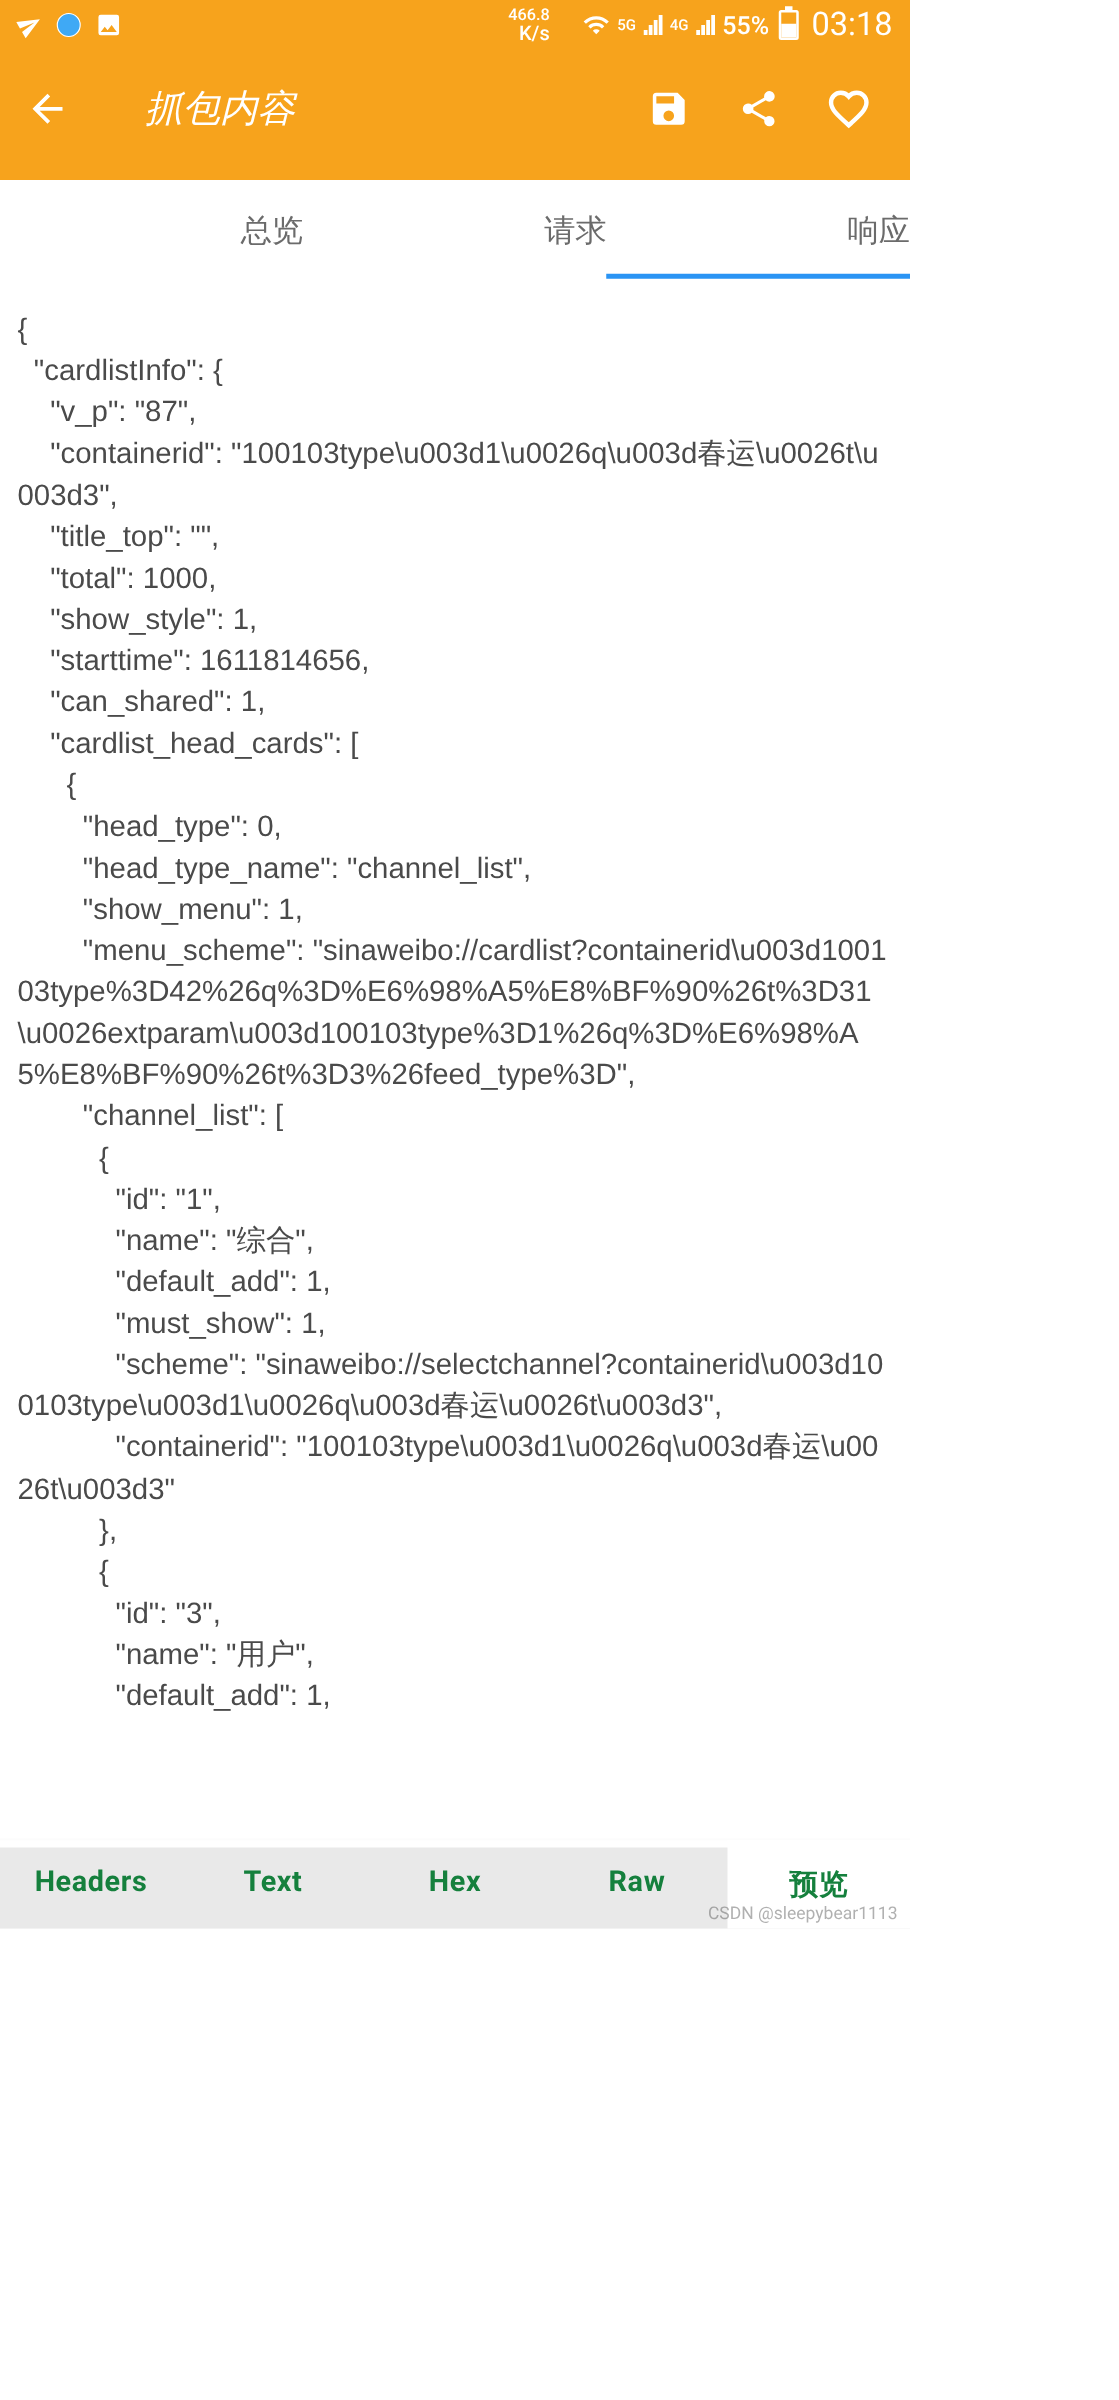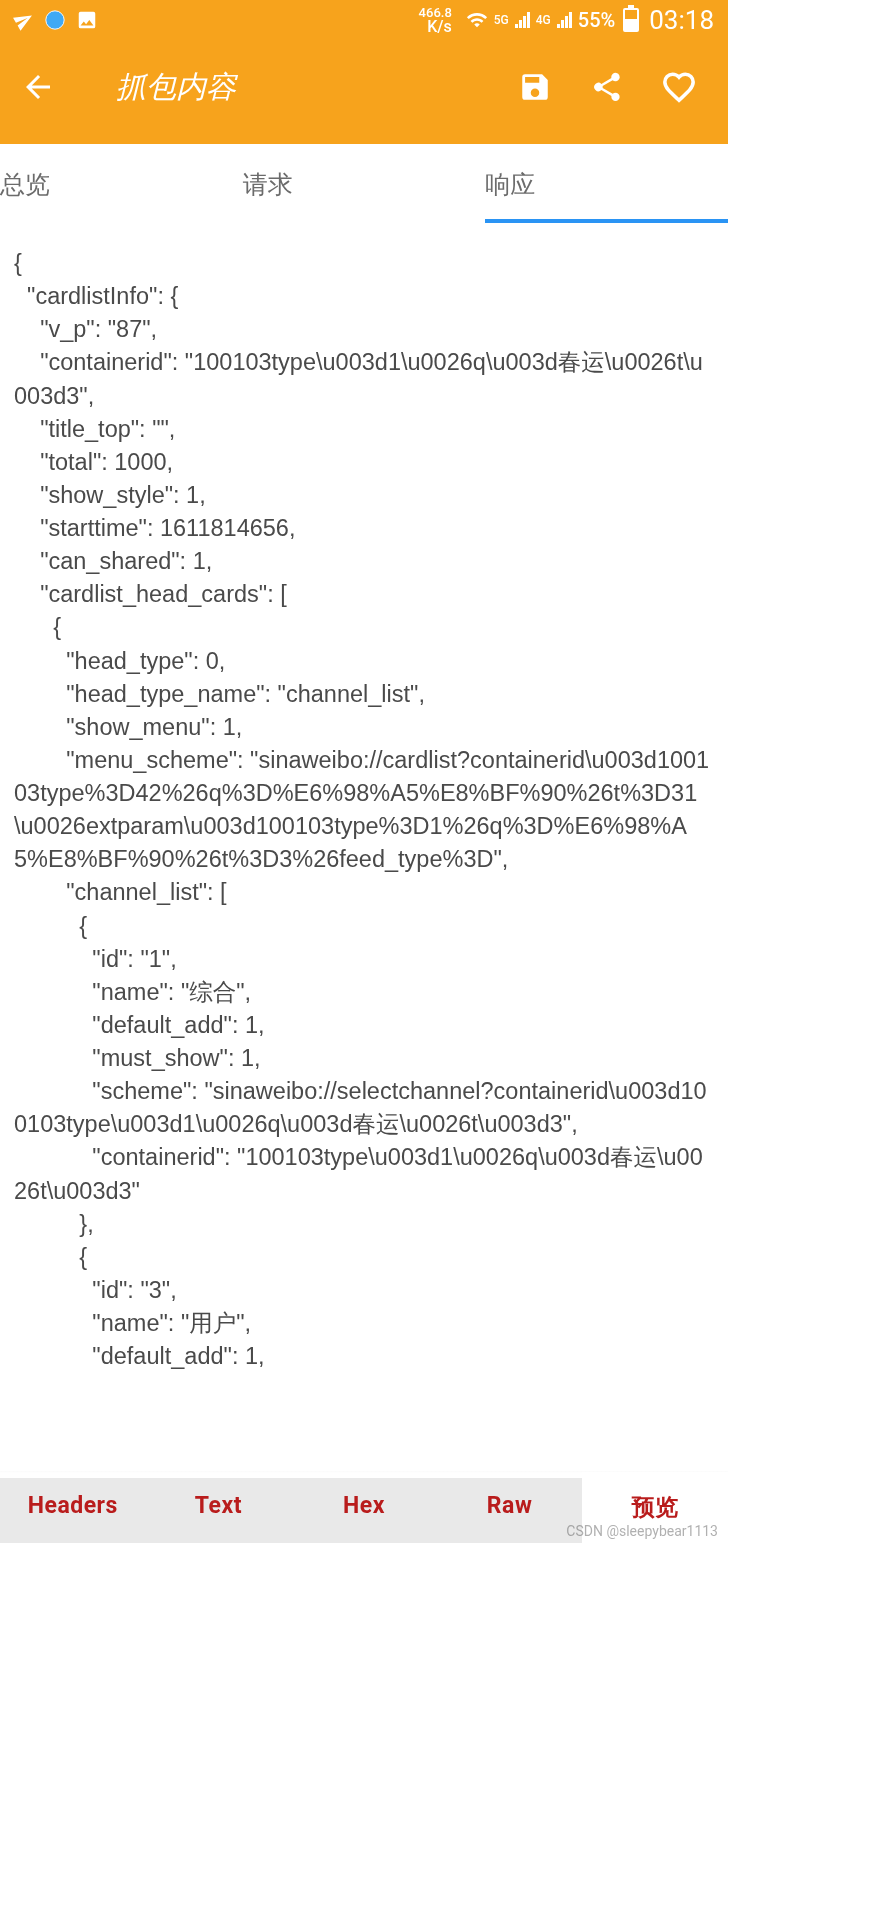--- a/index.html
+++ b/index.html
@@ -16,21 +16,21 @@
       align-items: center;
       justify-content: space-between;
       padding: 0 14px;
       color: #fff;
       font-size: 18px;
     }
     .status-left { display: flex; gap: 10px; align-items: center; }
     .status-right { display: flex; gap: 6px; align-items: center; font-weight: 500; }
     .status-time { font-size: 26px; margin-left: 2px; font-weight: 400; }
     .status-pct { font-size: 20px; }
-    .status-speed { font-size: 13px; line-height: 1; text-align: right; margin-right: 8px; }
+    .status-speed { font-size: 13px; line-height: 1; text-align: right; margin-right: 20px; }
     .status-speed .unit { font-size: 16px; }
     .status-sig { font-size: 12px; display:flex; align-items:center; gap:6px;}
     .header {
       background: #f7a31c;
       height: 104px;
       display: flex;
       align-items: center;
       padding: 0 20px 10px 20px;
       color: #fff;
       font-style: italic;
@@ -42,21 +42,21 @@
       font-weight: 400;
     }
     .header .actions { display: flex; gap: 38px; margin-right: 12px; }
     .icon-svg { width: 34px; height: 34px; fill: #fff; }
     .tabs {
       display: flex;
       background: #fff;
     }
     .tab {
       flex: 1;
-      text-align: left;
+      text-align: right;
       padding: 24px 0 22px;
       font-size: 25px;
       color: #6b6b6b;
       position: relative;
     }
     .tab.active::after {
       content: "";
       position: absolute;
       left: 0; right: 0; bottom: 0;
       height: 4px;
@@ -77,21 +77,21 @@
       display: flex;
       background: #e9e9e9;
       border-top: 1px solid #d9d9d9;
     }
     .btab {
       flex: 1;
       text-align: center;
       padding: 20px 0 20px;
       font-size: 23px;
       font-weight: 700;
-      color: #b91c1c;
+      color: #15803d;
       letter-spacing: .5px;
     }
     .btab.active { background: #fff; }
     .watermark {
       position: absolute;
       right: 10px;
       bottom: 4px;
       font-size: 14px;
       color: rgba(80,80,80,.45);
       text-align: center;

